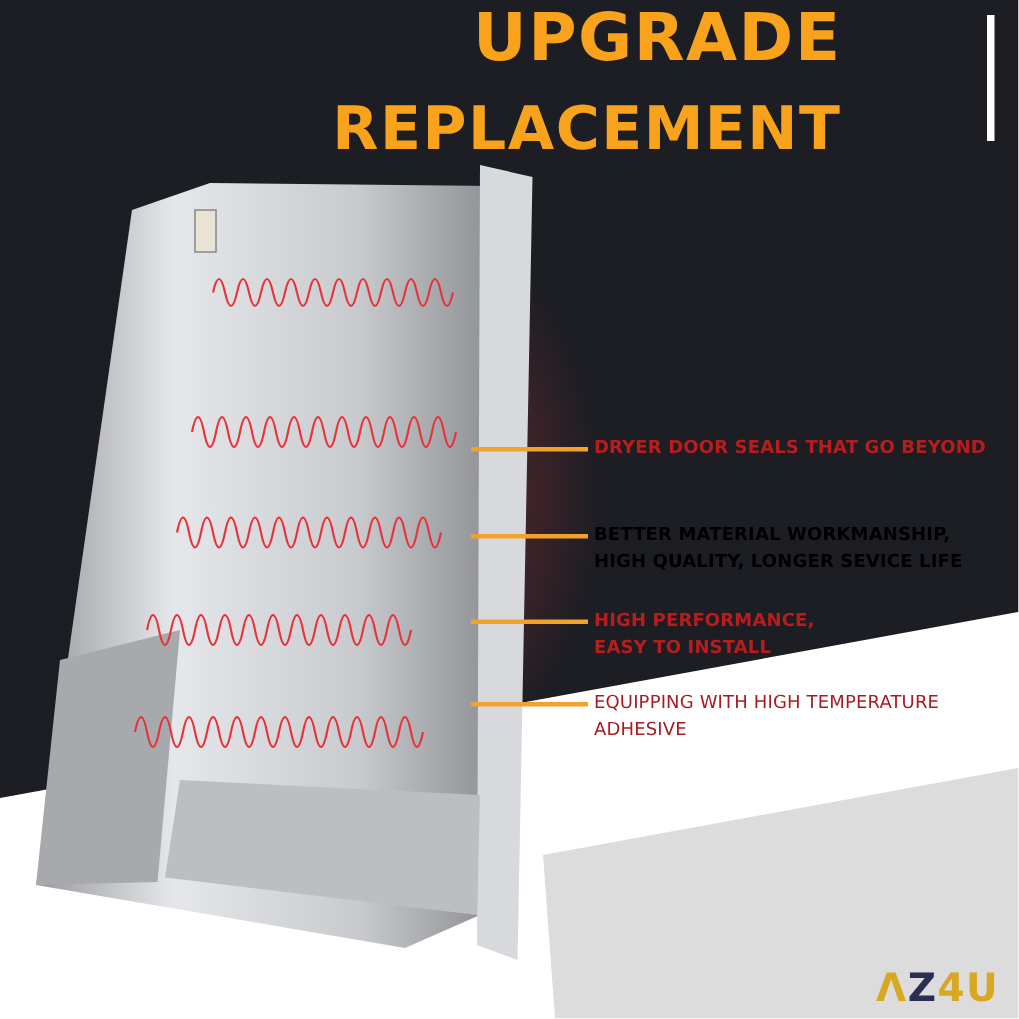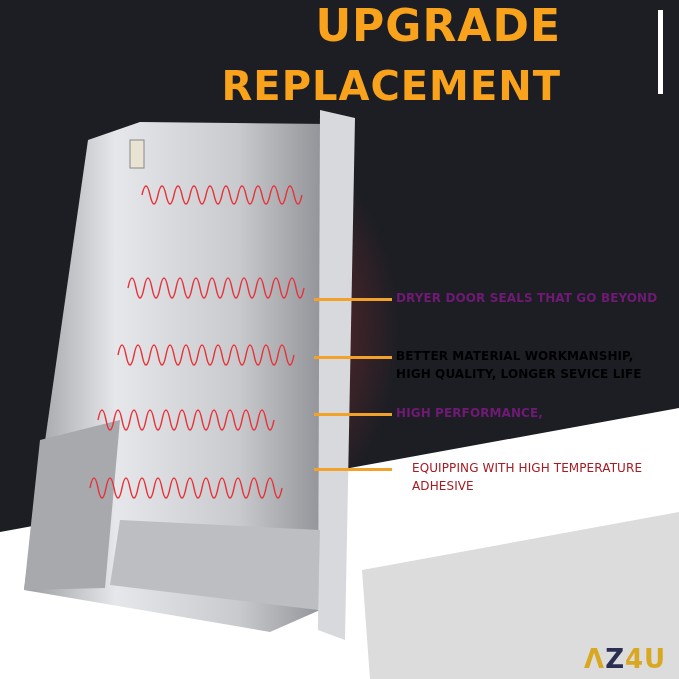--- a/index.html
+++ b/index.html
@@ -6,21 +6,21 @@
   body { width:679px; height:679px; overflow:hidden; background:#ffffff; position:relative; font-family:"DejaVu Sans", sans-serif; }
   .stage { position:absolute; left:0; top:0; width:603px; height:679px; }
   .bg-dark { position:absolute; left:0; top:0; width:679px; height:679px; }
   .headline { position:absolute; right:42px; top:4px; text-align:right; font-family:"DejaVu Sans", sans-serif; font-weight:bold; color:#f9a21b; line-height:1; }
   .headline .l1 { font-size:44px; letter-spacing:1px; display:block; }
   .headline .l2 { font-size:40px; letter-spacing:1px; display:block; margin-top:18px; }
   .title-bar { position:absolute; left:658px; top:10px; width:5px; height:84px; background:#ffffff; }
   .feature { position:absolute; left:314px; }
   .feature .line { position:absolute; left:0; width:78px; height:3px; background:#f2a22a; }
   .feature .txt { position:absolute; left:82px; font-family:"DejaVu Sans", sans-serif; font-weight:bold; font-size:12px; line-height:18px; white-space:nowrap; letter-spacing:0.1px; }
-  .txt.white { color:#701a75; }
+  .txt.white { color:#b91c1c; }
   .txt.red { color:#000000; }
   .txt.darkred { color:#a81b22; font-weight:normal; }
   .logo { position:absolute; left:584px; top:644px; font-family:"DejaVu Sans", sans-serif; font-weight:bold; font-size:26px; letter-spacing:1px; color:#d9a823; }
   .logo .z { color:#2a2e52; }
 </style>
 </head>
 <body>
 
 <div class="stage">
 
@@ -105,26 +105,27 @@
     <div class="txt red" style="top:0;">
       <div>BETTER MATERIAL WORKMANSHIP,</div>
       <div>HIGH QUALITY, LONGER SEVICE LIFE</div>
     </div>
   </div>
 
   <div class="feature" style="top:404px;">
     <div class="line" style="top:9px;"></div>
     <div class="txt white" style="top:0;">
       <div>HIGH PERFORMANCE,</div>
+      <div>EASY TO INSTALL</div>
     </div>
   </div>
 
   <div class="feature" style="top:459px;">
     <div class="line" style="top:9px;"></div>
-    <div class="txt darkred" style="top:0;margin-left:16px;">
+    <div class="txt darkred" style="top:0;">
       <div>EQUIPPING WITH HIGH TEMPERATURE</div>
       <div>ADHESIVE</div>
     </div>
   </div>
 
   <div class="logo">
     <span>Λ</span><span class="z">Z</span><span>4U</span>
   </div>
 </div>
 

